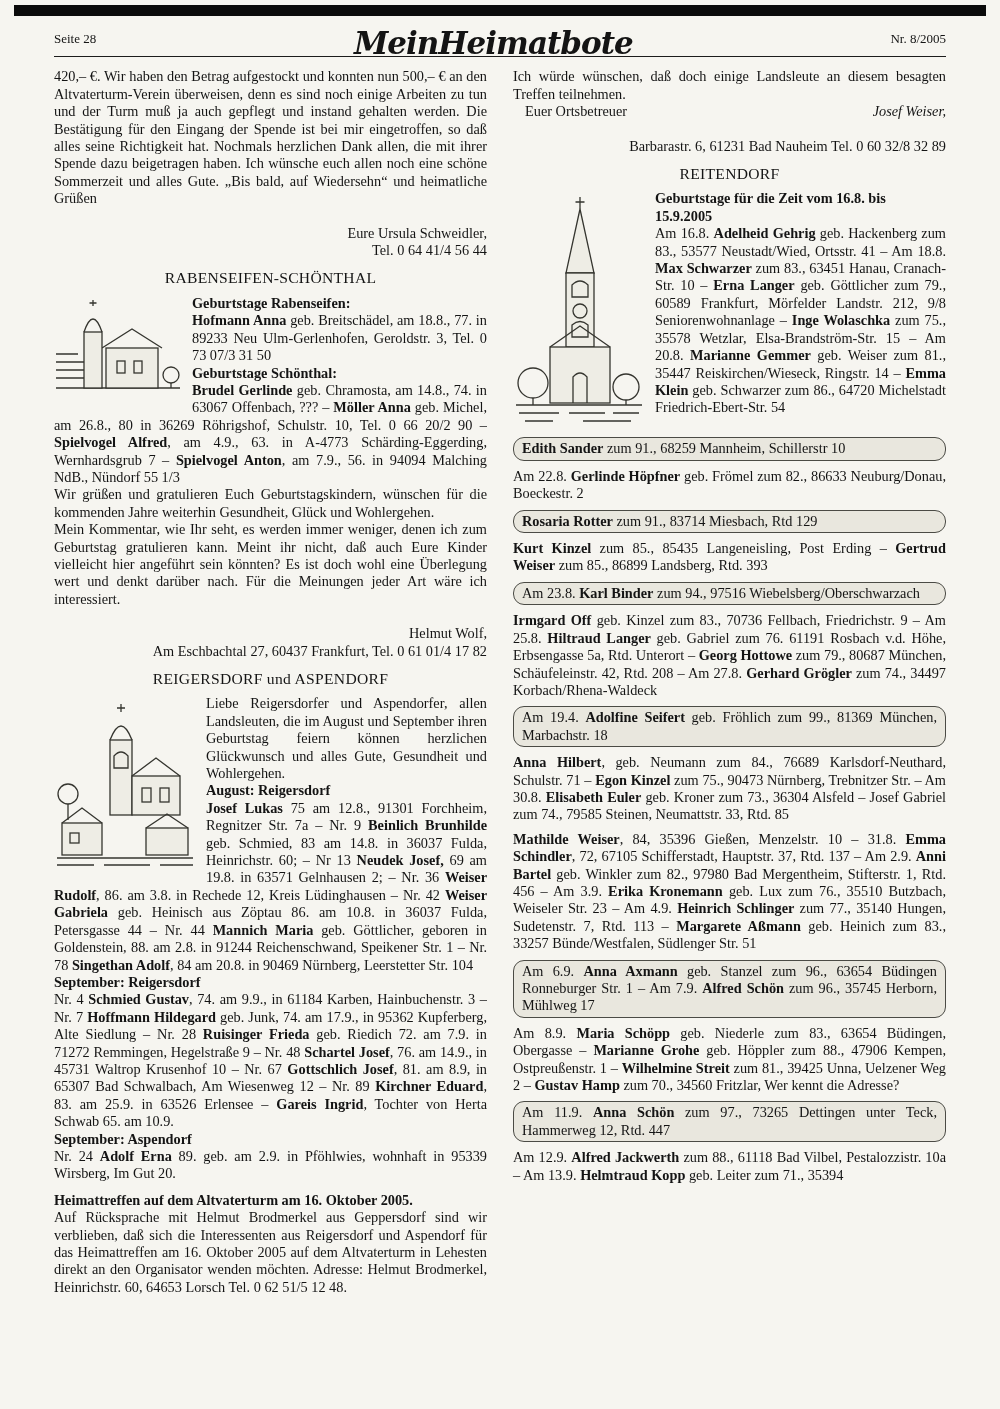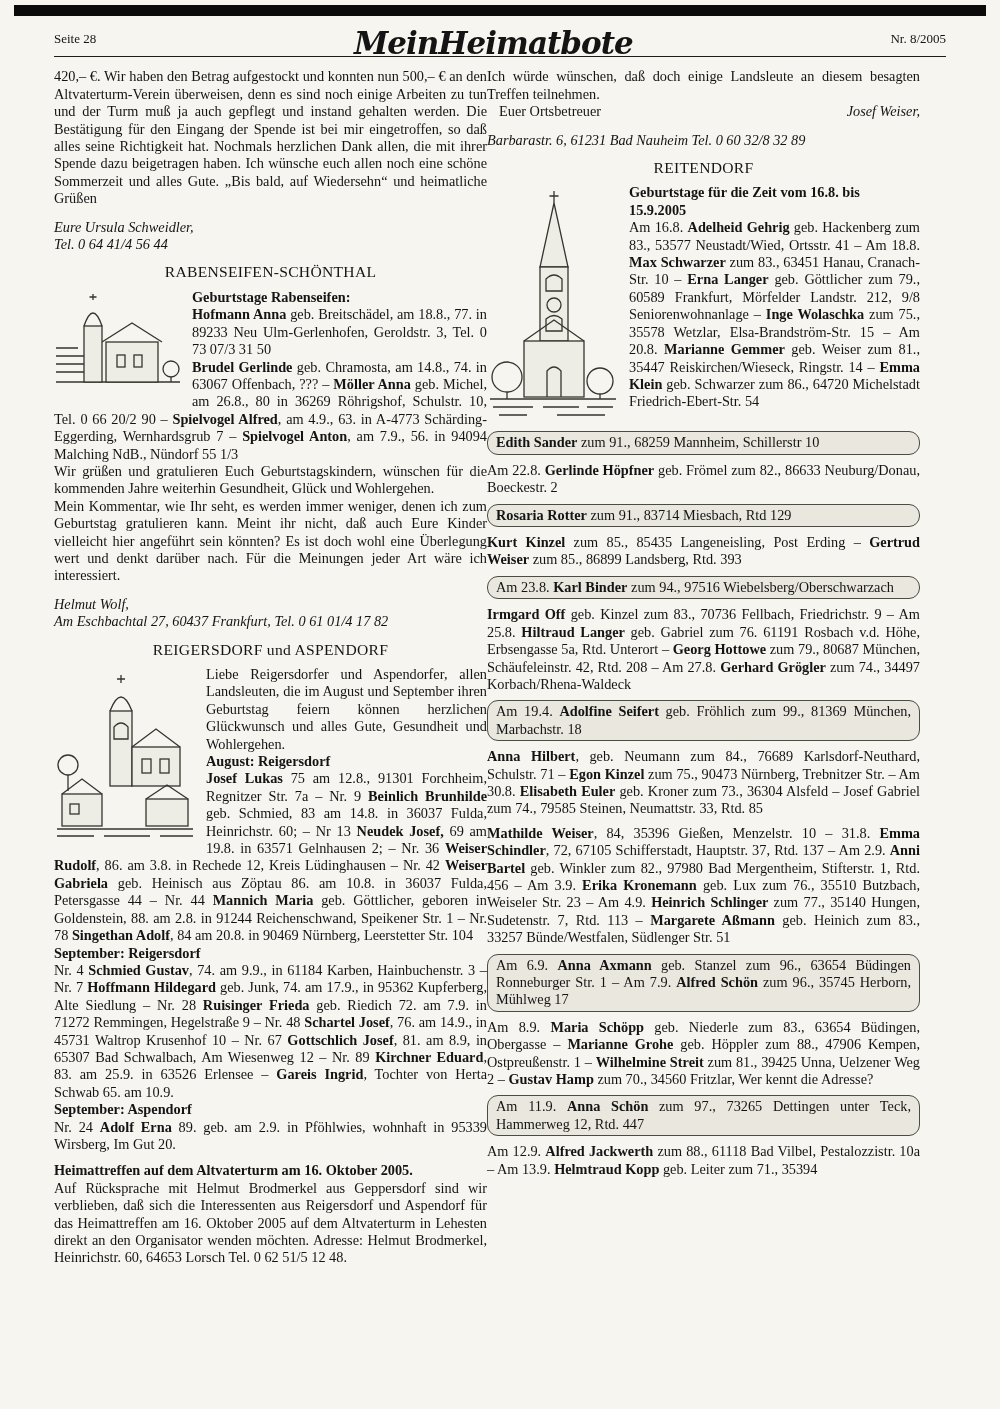--- a/index.html
+++ b/index.html
@@ -10,26 +10,26 @@
     font-family:"Liberation Serif", serif;
     font-size:14.3px; line-height:17.4px;
   }
   .scan-bar { position:absolute; top:5px; left:14px; width:972px; height:11px; background:#0b0b0b; }
   .page { padding:30px 54px 0 54px; }
   .header { display:flex; justify-content:space-between; align-items:flex-end;
     border-bottom:1.6px solid #1c1c1c; padding-bottom:5px; }
   .pageno,.issue { font-size:13px; padding-bottom:4px; }
   .masthead { font-family:"DejaVu Serif", serif; font-weight:bold; font-style:italic;
     font-size:31px; letter-spacing:-1px; transform:scaleY(1.05); }
-  .cols { display:flex; margin-top:11px; }
+  .cols { display:flex; gap:26px; margin-top:11px; }
   .col { width:433px; }
   p.just { text-align:justify; }
   .b { font-weight:bold; }
   .i { font-style:italic; }
-  .sig { font-style:italic; margin:11px 0 2px; }
+  .sig { text-align:right; margin:17px 0 2px; }
   h2.section { text-align:center; font-size:15.6px; font-weight:normal; margin:10px 0 8px; letter-spacing:.3px; }
   .boldline { font-weight:bold; text-align:left; }
   .figsec::after { content:""; display:block; clear:both; }
   .fig { float:left; margin:3px 10px 1px 0; }
   .fig path, .fig rect, .fig circle, .fig line { stroke:#35352f; fill:none; stroke-width:1.3; }
   .fig .fill { fill:#eeede5; }
   .duo { display:flex; justify-content:space-between;margin-left:12px; }
   .heimat-head { font-weight:bold; margin-top:9px; }
   .entry { margin:7px 0; text-align:justify;border-radius:11px; }
   .entry.boxed { border:1.3px solid #4b4b45; background:#e9e7de; padding:2px 8px; }
@@ -66,20 +66,21 @@
           <rect class="fill" x="30" y="34" width="18" height="56"></rect>
           <path d="M30 34 Q39 8 48 34"></path>
           <path d="M39 8 V2 M35.5 5 H42.5"></path>
           <rect x="63" y="63" width="8" height="12"></rect>
           <rect x="80" y="63" width="8" height="12"></rect>
           <circle cx="117" cy="77" r="8"></circle>
           <path d="M117 85 V90"></path>
         </svg>
         <p class="boldline">Geburtstage Rabenseifen:</p>
         <p class="just"><span class="b">Hofmann Anna</span><span> geb. Breitschädel, am 18.8., 77. in 89233 Neu Ulm-Gerlenhofen, Geroldstr. 3, Tel. 0 73 07/3 31 50</span></p>
+        <p class="boldline">Geburtstage Schönthal:</p>
         <p class="just"><span class="b">Brudel Gerlinde</span><span> geb. Chramosta, am 14.8., 74. in 63067 Offenbach, ??? – </span><span class="b">Möller Anna</span><span> geb. Michel, am 26.8., 80 in 36269 Röhrigshof, Schulstr. 10, Tel. 0 66 20/2 90 – </span><span class="b">Spielvogel Alfred</span><span>, am 4.9., 63. in A-4773 Schärding-Eggerding, Wernhardsgrub 7 – </span><span class="b">Spielvogel Anton</span><span>, am 7.9., 56. in 94094 Malching NdB., Nündorf 55 1/3</span></p>
       </div>
       <p class="just">Wir grüßen und gratulieren Euch Geburtstagskindern, wünschen für die kommenden Jahre weiterhin Gesundheit, Glück und Wohlergehen.</p>
       <p class="just">Mein Kommentar, wie Ihr seht, es werden immer weniger, denen ich zum Geburtstag gratulieren kann. Meint ihr nicht, daß auch Eure Kinder vielleicht hier angeführt sein könnten? Es ist doch wohl eine Überlegung wert und denkt darüber nach. Für die Meinungen jeder Art wäre ich interessiert.</p>
       <p class="sig">
         <span>Helmut Wolf,</span><br>
         <span>Am Eschbachtal 27, 60437 Frankfurt, Tel. 0 61 01/4 17 82</span>
       </p>
 
       <h2 class="section">REIGERSDORF und ASPENDORF</h2>

